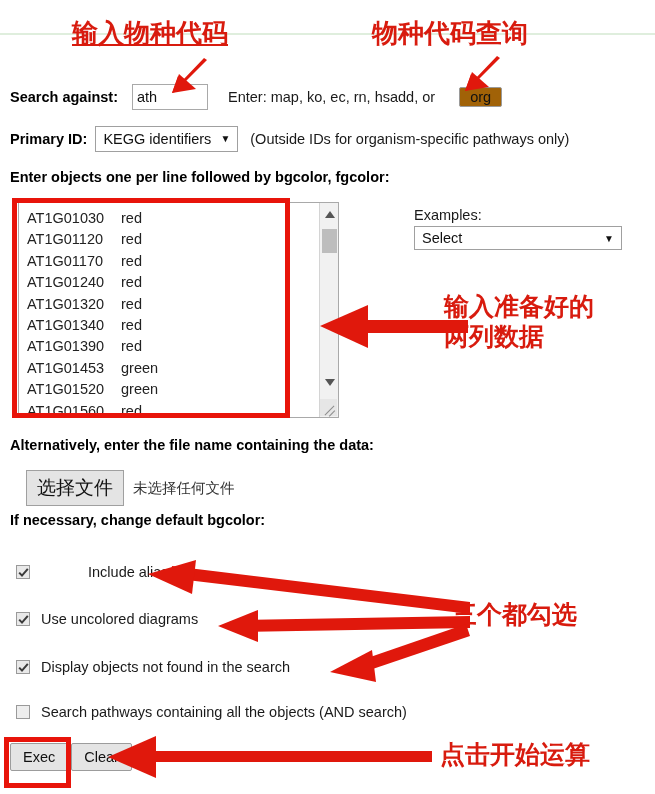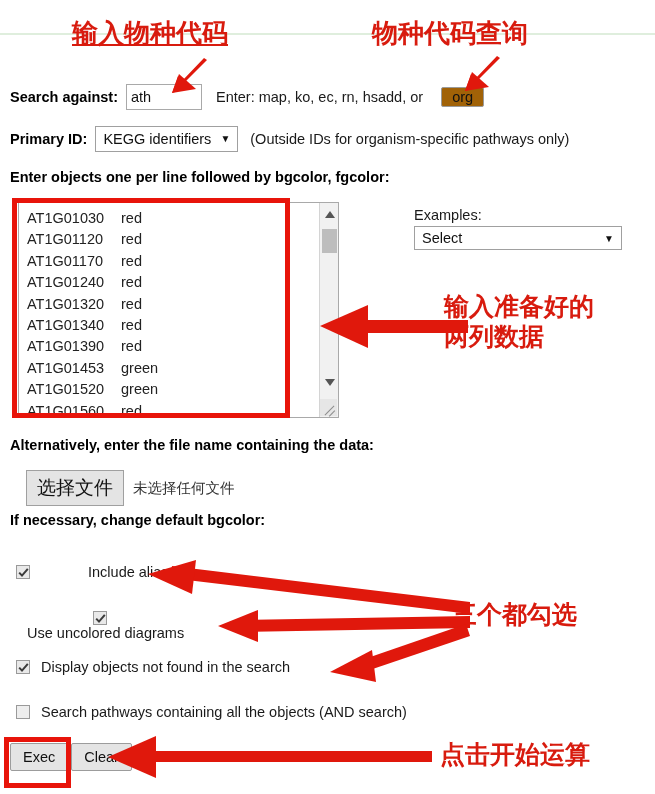--- a/index.html
+++ b/index.html
@@ -38,20 +38,21 @@
     white-space: nowrap;
   }
 
   
   .row-search {
     position: absolute;
     left: 10px;
     top: 84px;
     display: flex;
     align-items: center;
+    gap: 6px;
   }
   .text-input {
     font-family: "Liberation Sans", "DejaVu Sans", sans-serif;
     font-size: 14.5px;
     color: #111;
     border: 1px solid #a9a9a9;
     background: #ffffff;
     padding: 3px 4px;
     box-sizing: border-box;
     outline: none;
@@ -271,21 +272,21 @@
   }
 
   
   .cb-row {
     position: absolute;
     left: 16px;
     display: flex;
     align-items: center;
   }
   .cb-row.r1 { top: 564px; gap: 47px; }
-  .cb-row.r2 { top: 611px; flex-direction: column; }
+  .cb-row.r2 { top: 611px; }
   .cb-row.r3 { top: 659px; }
   .cb-row.r4 { top: 704px; }
   .cbox {
     width: 14px;
     height: 14px;
     border: 1px solid #9a9a9a;
     background: #e9e9e9;
     box-sizing: border-box;
     display: inline-flex;
     align-items: center;

